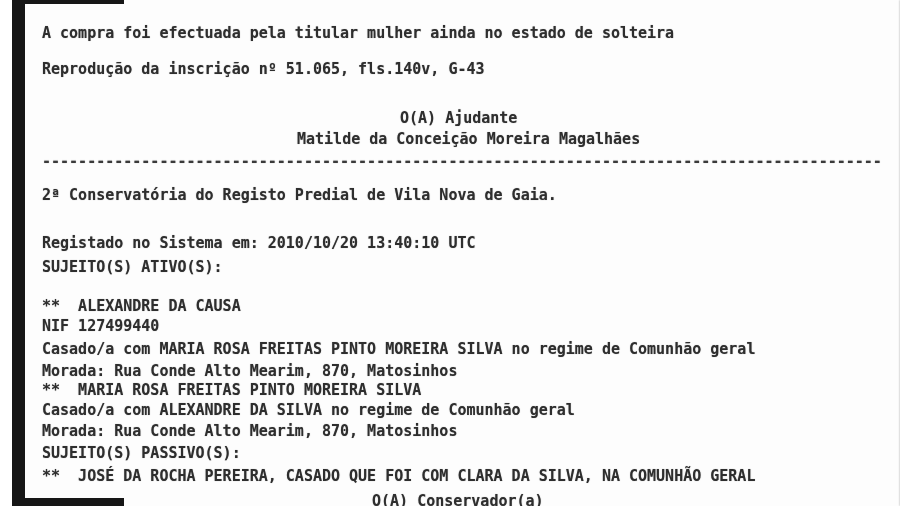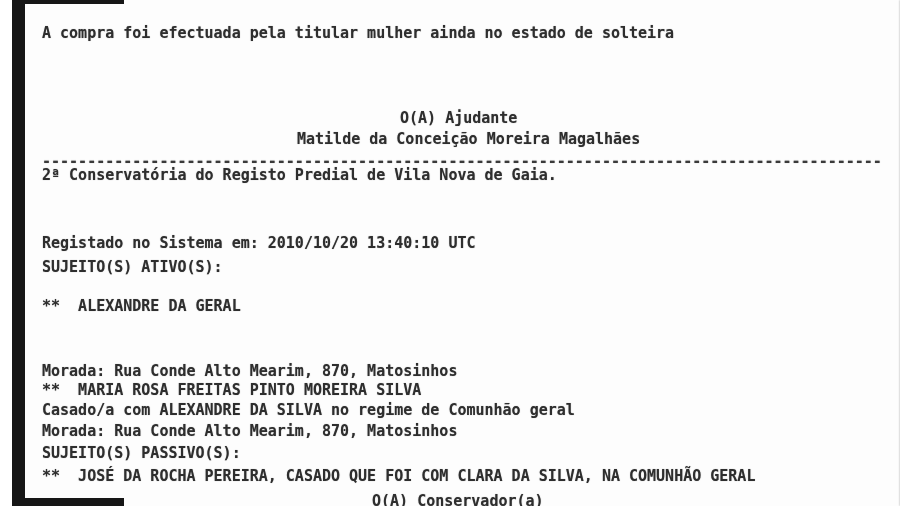--- a/index.html
+++ b/index.html
@@ -35,33 +35,36 @@
 <body>
 
 <div class="scan">
 
   <div class="edge edge-left"></div>
   <div class="edge edge-right"></div>
   <div class="edge edge-topleft"></div>
   <div class="edge edge-bottomleft"></div>
 
   <div class="ln" style="top:24px">A compra foi efectuada pela titular mulher ainda no estado de solteira</div>
+  <div class="ln" style="top:60px">Reprodução da inscrição nº 51.065, fls.140v, G-43</div>
 
   <div class="ln" style="top:130px; left:285px">Matilde da Conceição Moreira Magalhães</div>
   <div class="ln" style="top:109px; left:388px">O(A) Ajudante</div>
 
   <div class="ln sep" style="top:152px">---------------------------------------------------------------------------------------------</div>
 
-  <div class="ln" style="top:166px">2ª Conservatória do Registo Predial de Vila Nova de Gaia.</div>
+  <div class="ln" style="top:186px">2ª Conservatória do Registo Predial de Vila Nova de Gaia.</div>
   <div class="ln" style="top:234px">Registado no Sistema em: 2010/10/20 13:40:10 UTC</div>
 
 
   <div class="ln" style="top:258px">SUJEITO(S) ATIVO(S):</div>
 
-  <div class="ln" style="top:297px">**  ALEXANDRE DA GERAL</div>
+  <div class="ln" style="top:297px">**  ALEXANDRE DA CAUSA</div>
+  <div class="ln" style="top:317px">NIF 127499440</div>
+  <div class="ln" style="top:340px">Casado/a com MARIA ROSA FREITAS PINTO MOREIRA SILVA no regime de Comunhão geral</div>
   <div class="ln" style="top:362px">Morada: Rua Conde Alto Mearim, 870, Matosinhos</div>
 
   <div class="ln" style="top:401px">Casado/a com ALEXANDRE DA SILVA no regime de Comunhão geral</div>
   <div class="ln" style="top:381px">**  MARIA ROSA FREITAS PINTO MOREIRA SILVA</div>
   <div class="ln" style="top:422px">Morada: Rua Conde Alto Mearim, 870, Matosinhos</div>
 
   <div class="ln" style="top:467px">**  JOSÉ DA ROCHA PEREIRA, CASADO QUE FOI COM CLARA DA SILVA, NA COMUNHÃO GERAL</div>
   <div class="ln" style="top:444px">SUJEITO(S) PASSIVO(S):</div>
 
   <div class="ln" style="top:492px; left:360px">O(A) Conservador(a)</div>

